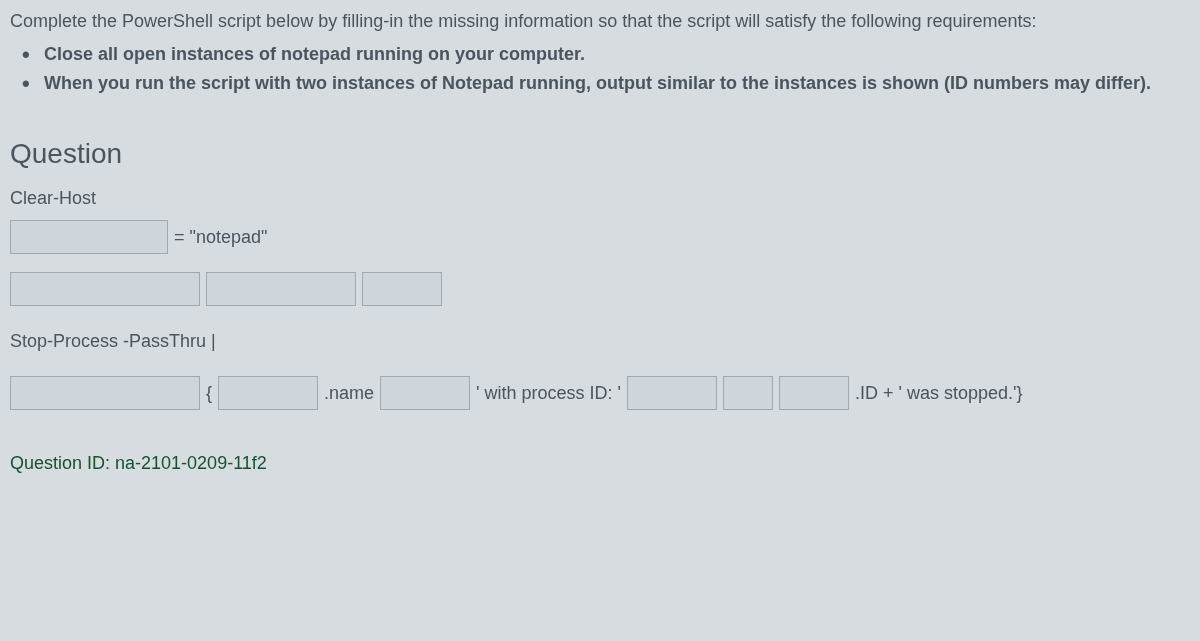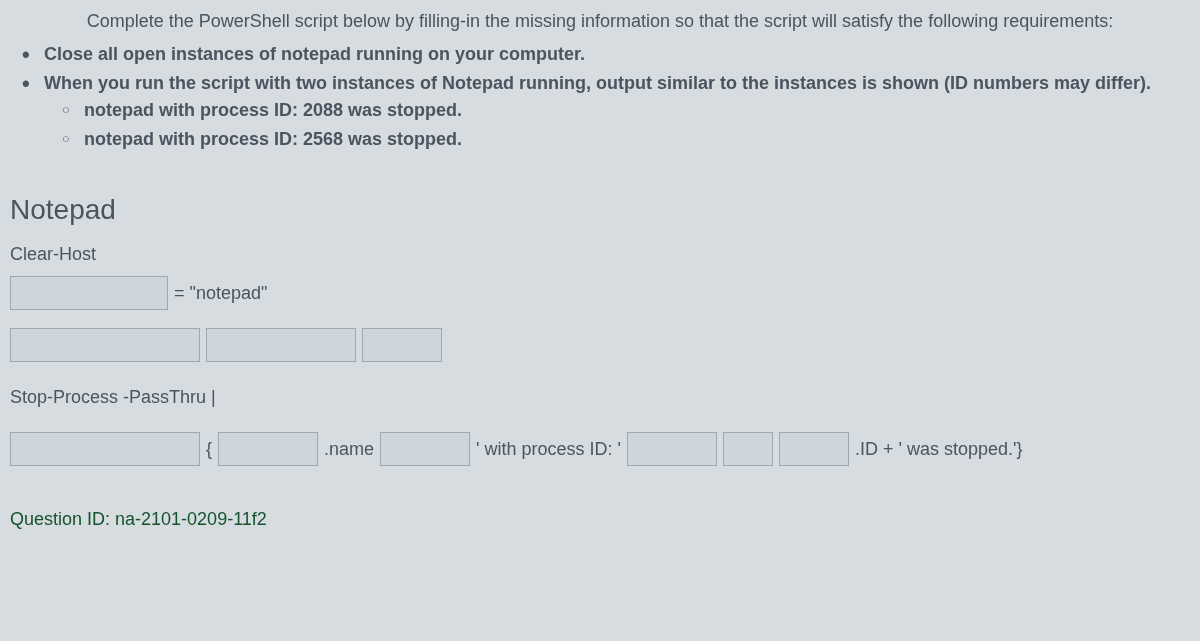--- a/index.html
+++ b/index.html
@@ -13,21 +13,20 @@
     color: #4a5560;
     font-size: 18px;
     line-height: 1.5;
     padding: 8px 10px;
     width: 1200px;
     height: 641px;
     overflow: hidden;
   }
   .intro {
     margin-bottom: 6px;
-    text-align: center;
   }
   ul.bulleted {
     list-style: none;
     padding-left: 18px;
     margin-bottom: 8px;
     font-weight: bold;
   }
   ul.bulleted > li {
     position: relative;
     padding-left: 16px;
@@ -110,28 +109,24 @@
 </style>
 </head>
 <body>
 
 <p class="intro">Complete the PowerShell script below by filling-in the missing information so that the script will satisfy the following requirements:</p>
 
 <ul class="bulleted">
   <li>Close all open instances of notepad running on your computer.</li>
   <li>
     <span>When you run the script with two instances of Notepad running, output similar to the instances is shown (ID numbers may differ).</span>
-    <ul class="hollow">
-      <li>notepad with process ID: 2088 was stopped.</li>
-      <li>notepad with process ID: 2568 was stopped.</li>
-    </ul>
   </li>
 </ul>
 
-<h2 class="solution">Notepad</h2>
+<h2 class="solution">Question</h2>
 
 <p class="clear-host">Clear-Host</p>
 
 <div class="row">
   <span class="blank w-lg"></span>
   <span class="txt">= "notepad"</span>
 </div>
 
 <div class="row">
   <span class="blank w-md2"></span>

